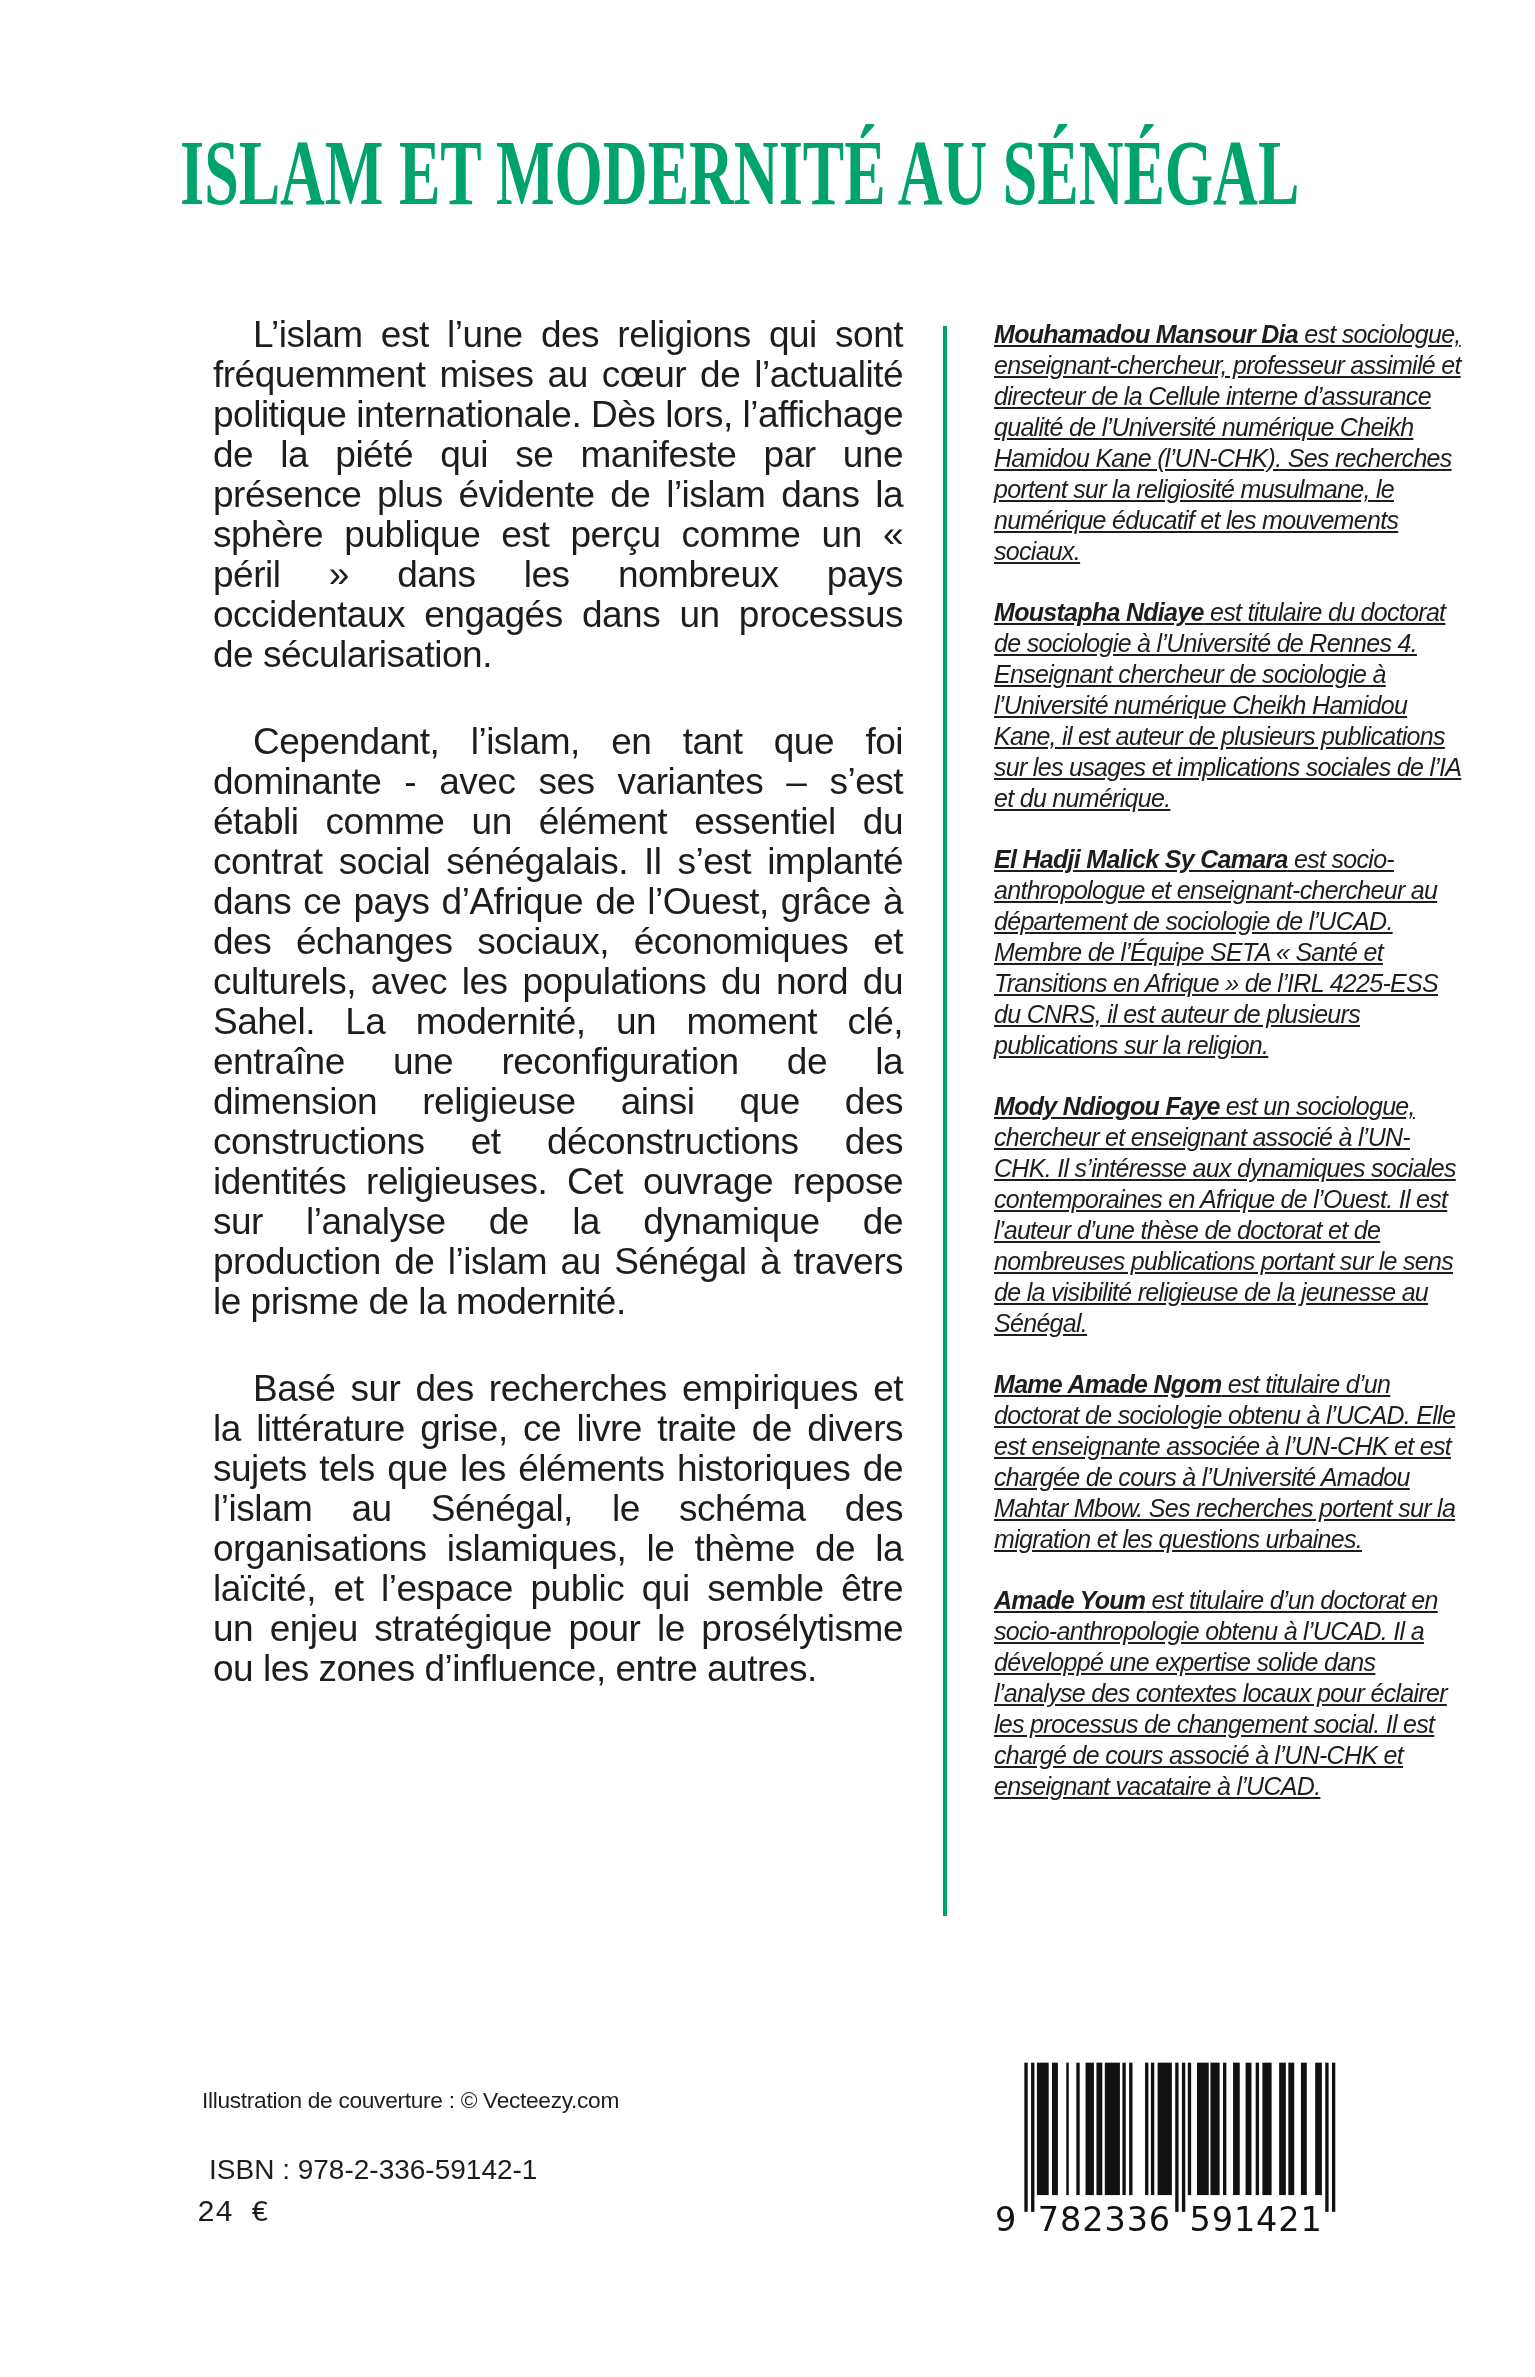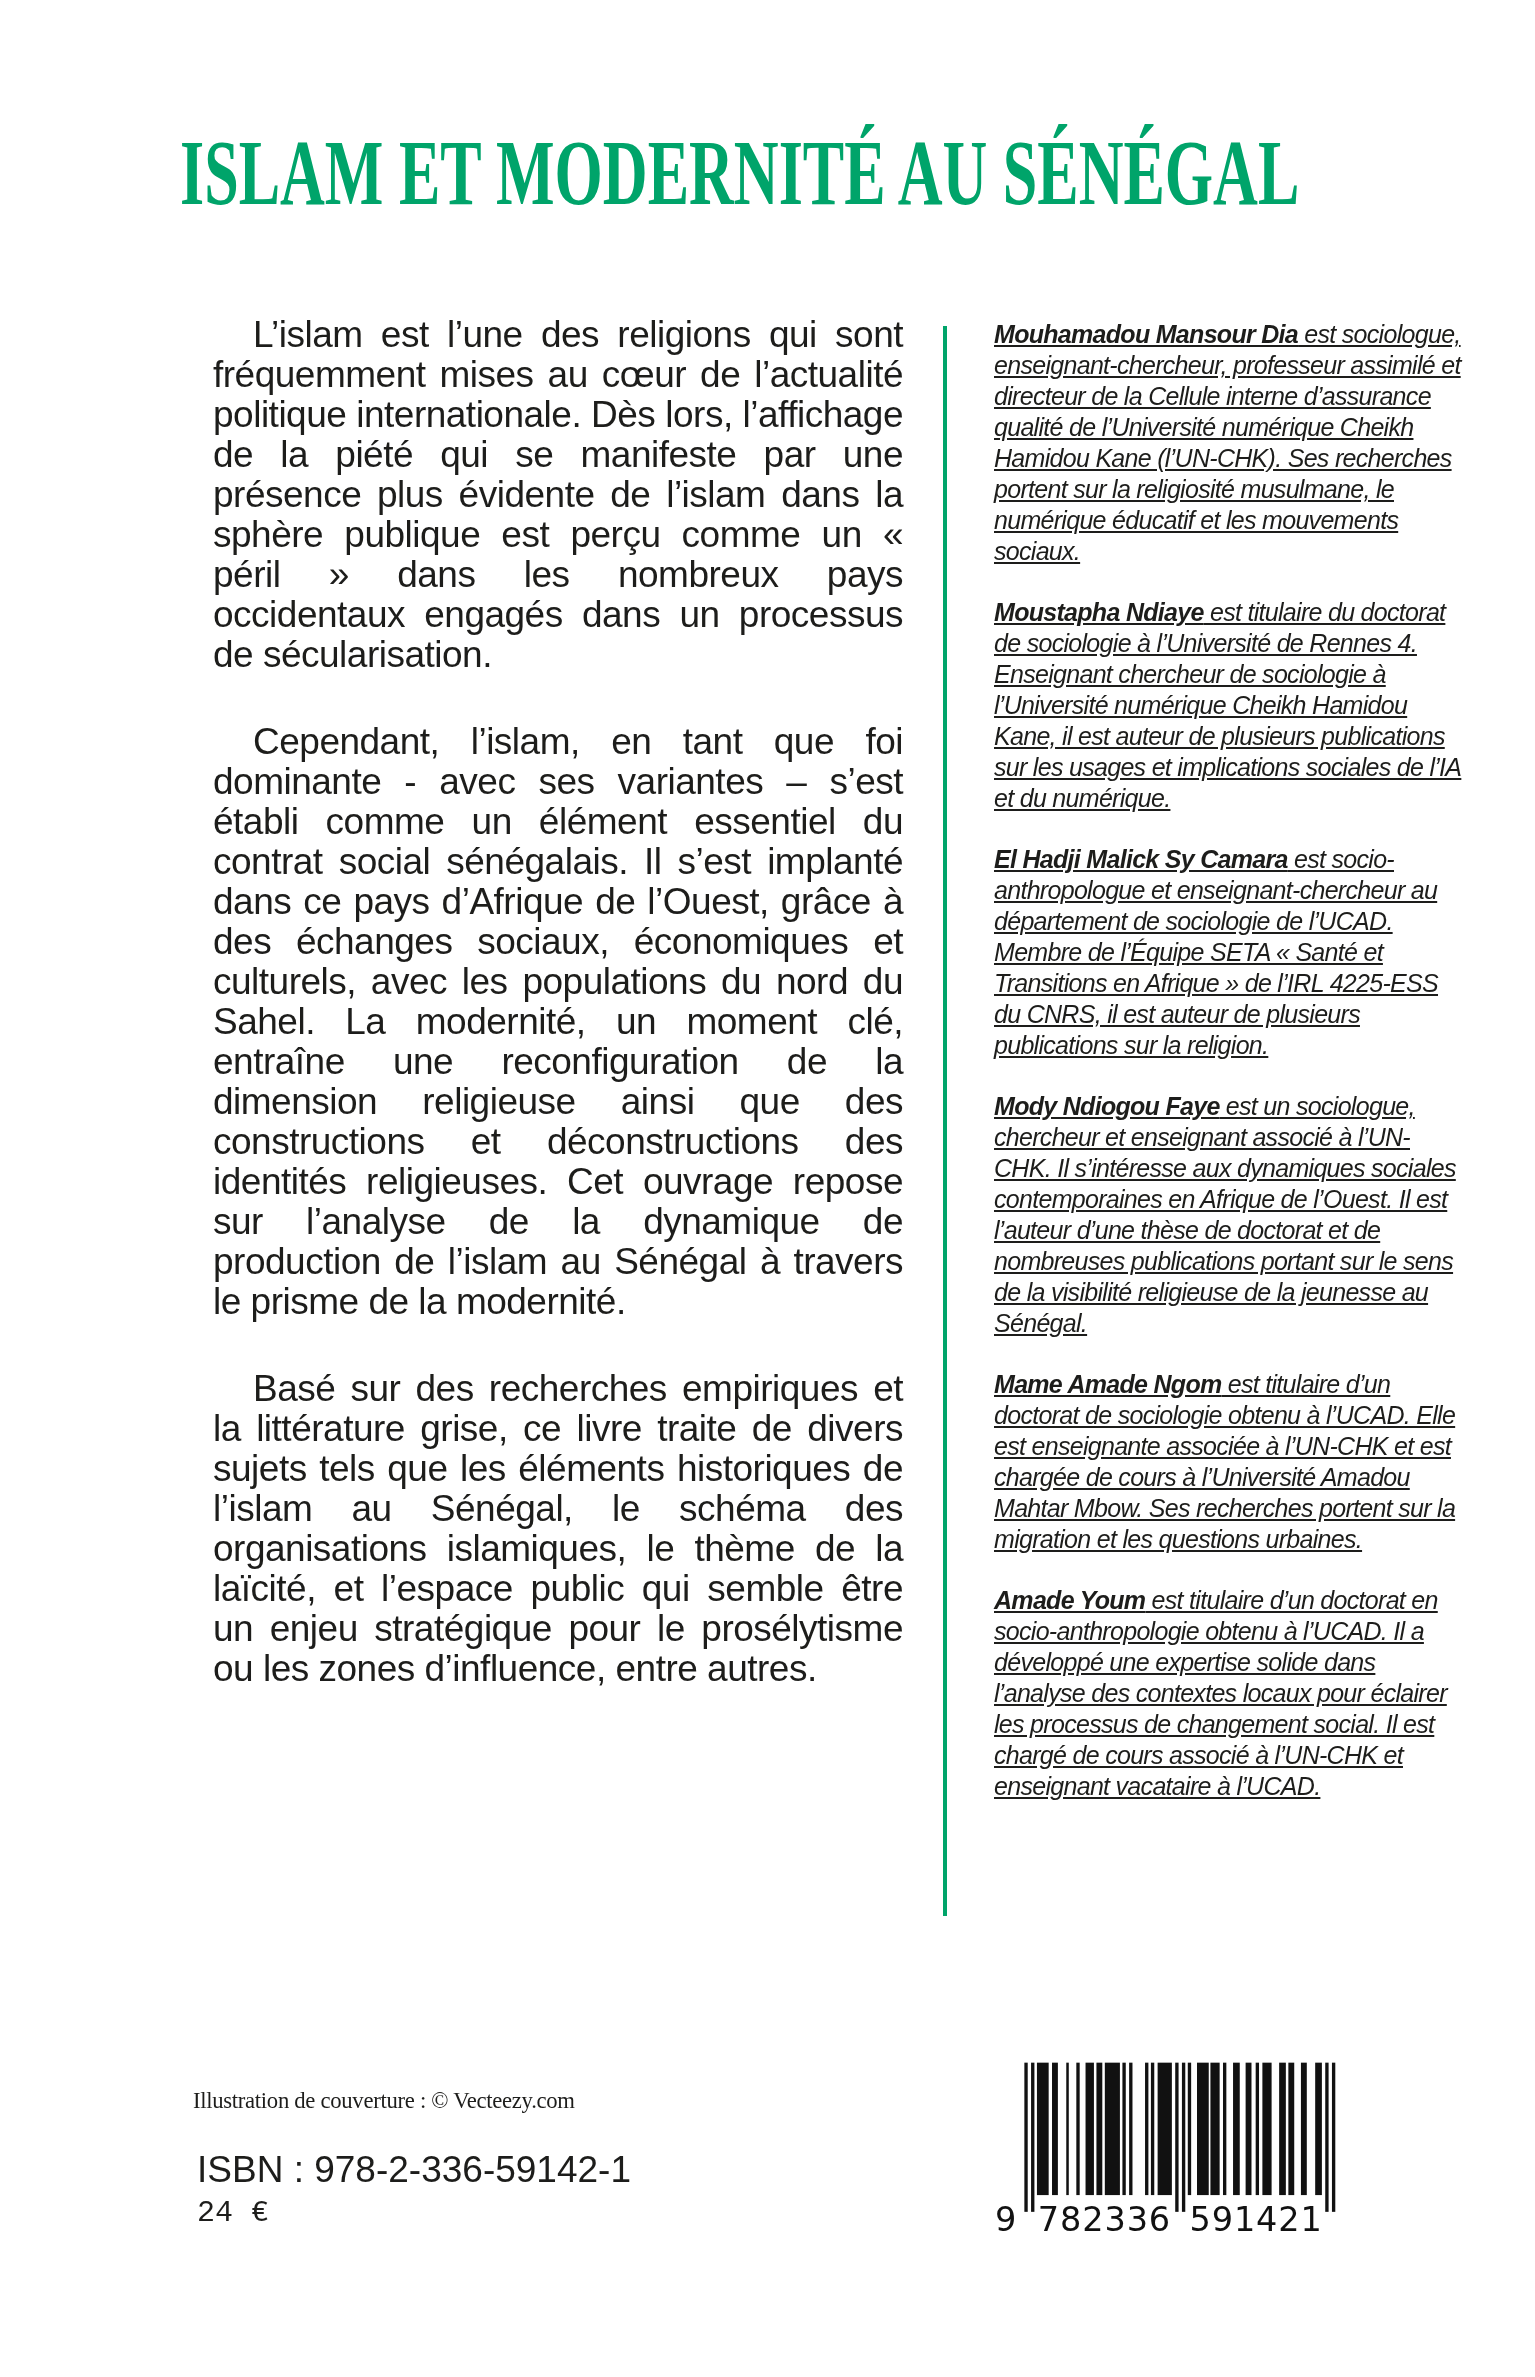--- a/index.html
+++ b/index.html
@@ -63,32 +63,31 @@
       line-height: 31px;
       font-style: italic;
       letter-spacing: -0.7px;
       text-decoration: underline;
     }
     .bio .name {
       font-weight: bold;
     }
     .credits {
       position: absolute;
-      left: 193px;
+      left: 202px;
       top: 2087px;
       font-size: 22.7px;
       line-height: 27px;
       letter-spacing: -0.3px;
-      font-family: Liberation Serif, serif;
     }
     .isbn {
       position: absolute;
-      left: 197px;
+      left: 209px;
       top: 2153px;
-      font-size: 37px;
+      font-size: 28px;
       line-height: 34px;
     }
     .price {
       position: absolute;
       left: 197px;
       top: 2195px;
       font-size: 30px;
       line-height: 37px;
       font-family: Liberation Mono, monospace;
     }

